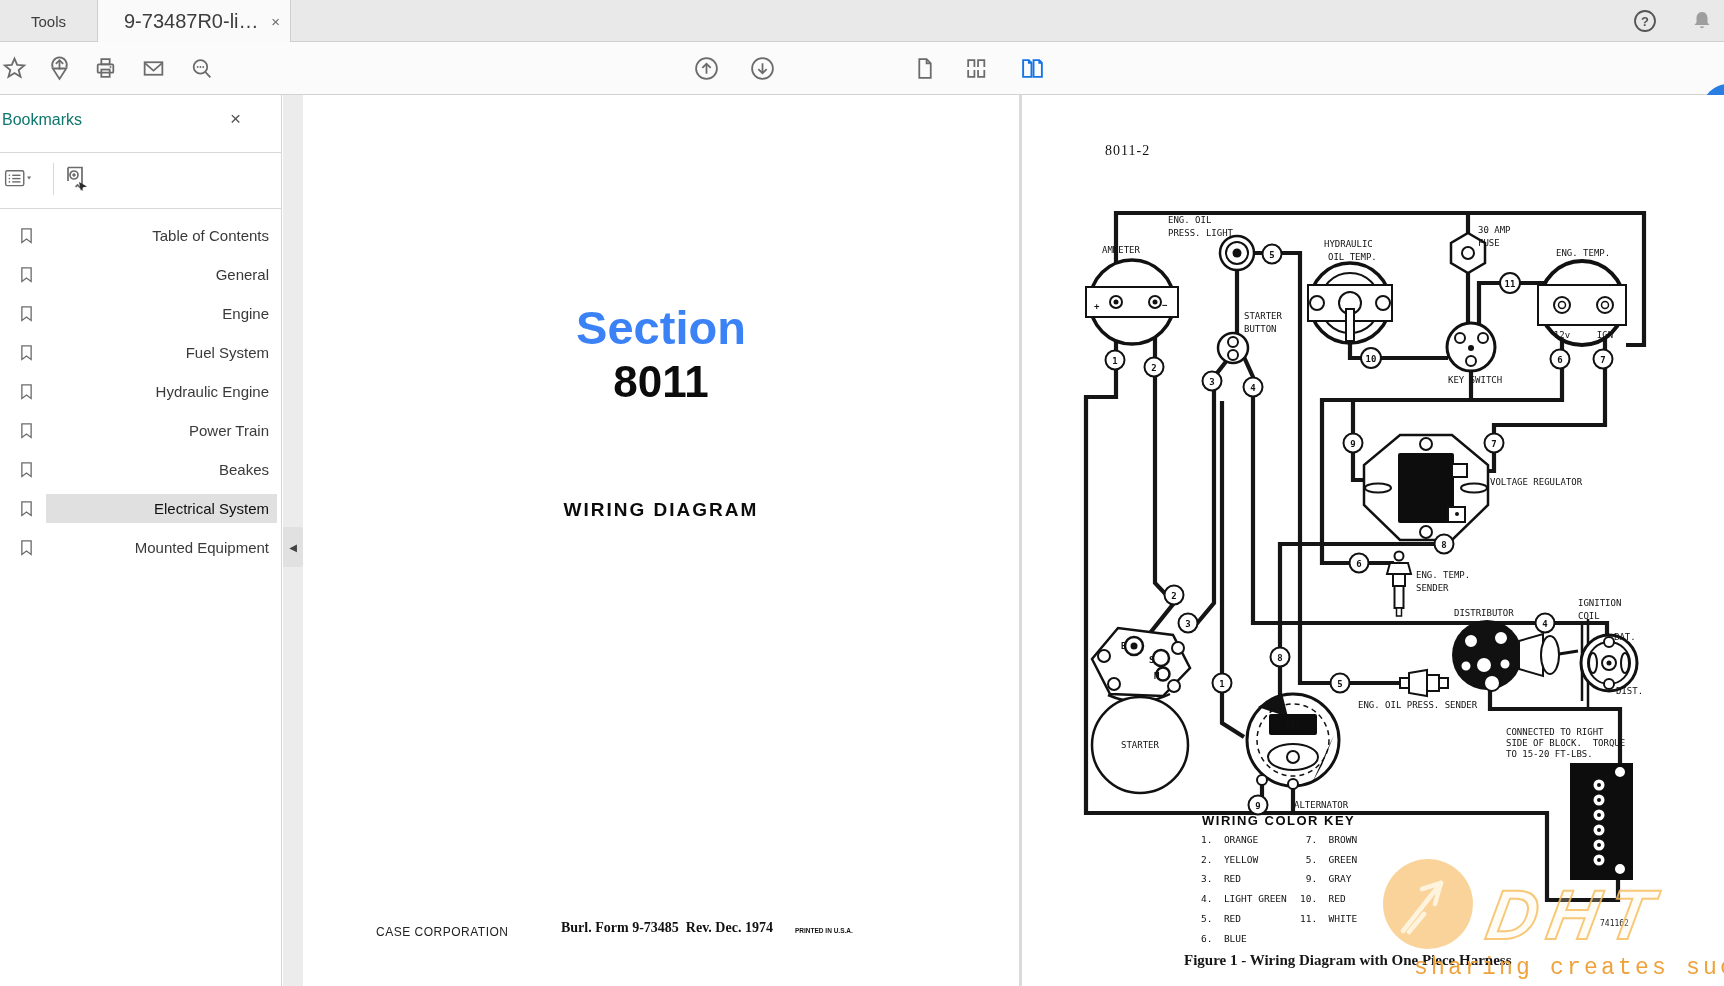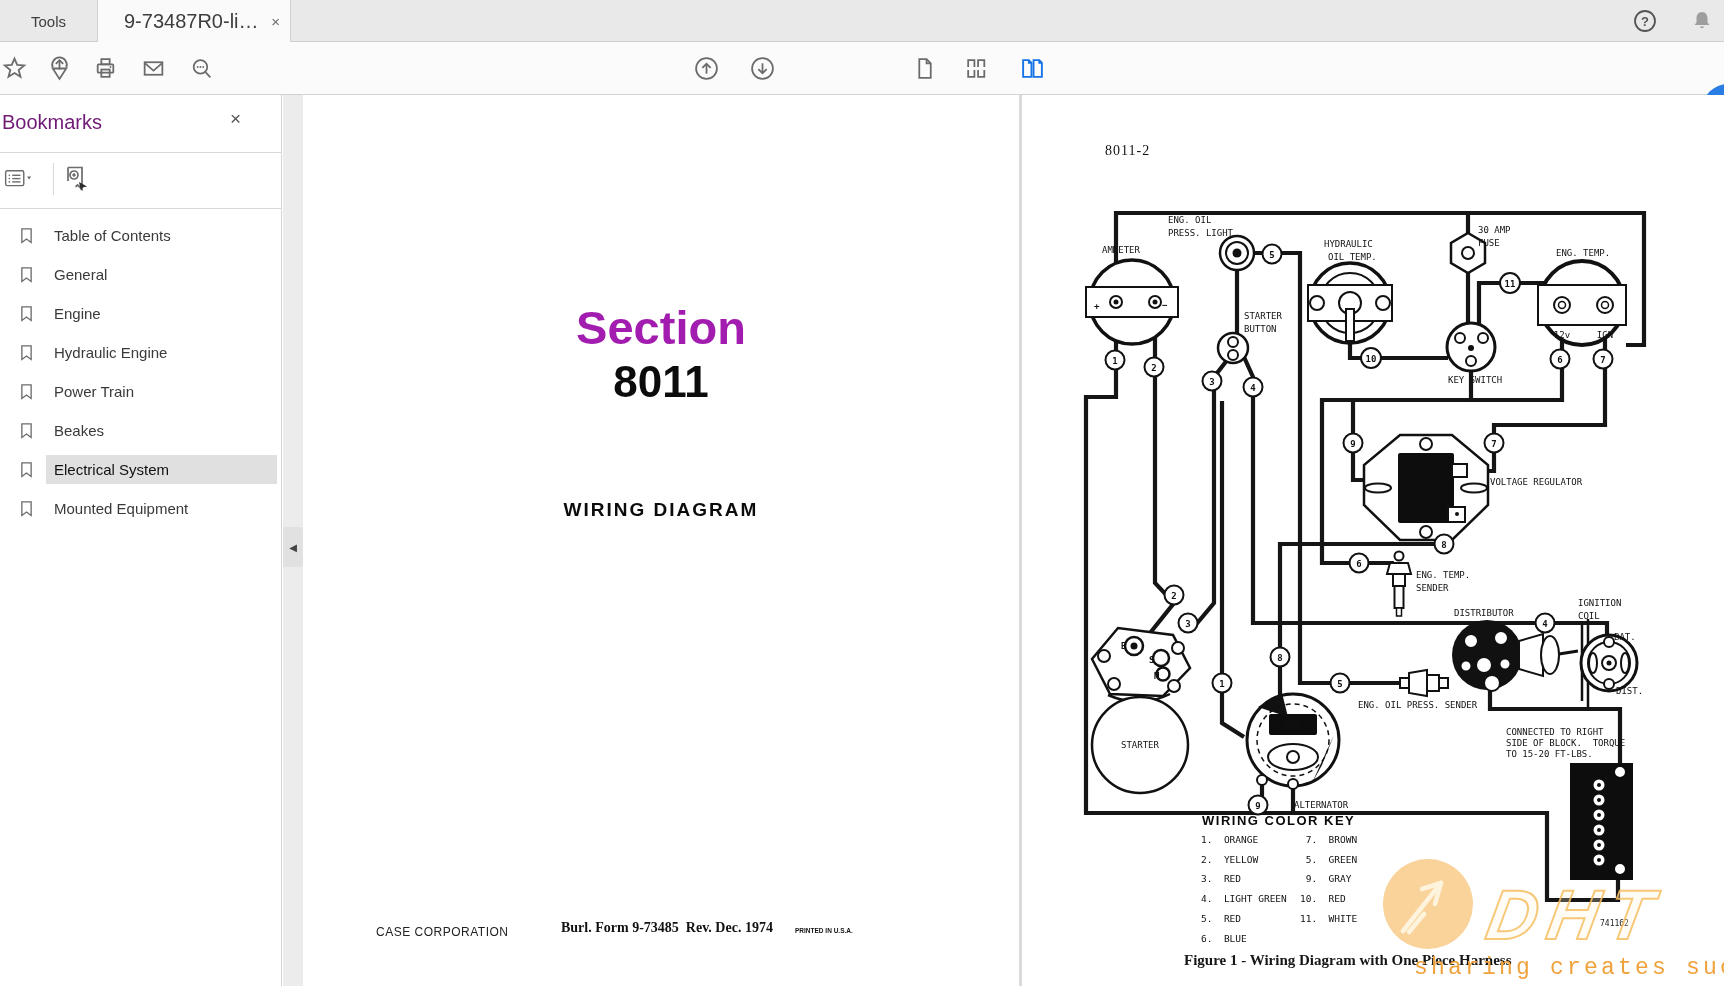--- a/index.html
+++ b/index.html
@@ -28,46 +28,46 @@
   .pg-input { position:absolute; left:790px; top:55px; width:48px; height:27px;
     border:1px solid #949494; background:#fff; text-align:center; font-size:13.5px;
     color:#333; line-height:25px; }
   .pg-total { position:absolute; left:850px; top:60px; font-size:13.5px; color:#555; white-space:pre; }
   .avatar { position:absolute; left:1702px; top:42px; width:52px; height:52px;
     border-radius:50%; }
 
   
   .sidebar { position:absolute; left:0; top:95px; width:282px; height:891px;
     background:#fff; border-right:1px solid #d5d5d5; }
-  .sb-title { position:absolute; left:2px; top:16px; font-size:20px; color:#701a75; }
+  .sb-title { position:absolute; left:2px; top:16px; font-size:16px; color:#0f766e; }
   .sb-close { position:absolute; left:230px; top:13px; font-size:19px; color:#555; }
   .sb-line1 { position:absolute; left:0; top:57px; width:282px; height:1px; background:#d8d8d8; }
   .sb-line2 { position:absolute; left:0; top:113px; width:282px; height:1px; background:#d8d8d8; }
   .sb-tool { position:absolute; top:70px; width:28px; height:28px; }
   .sb-vdiv { position:absolute; left:53px; top:68px; width:1px; height:32px; background:#d8d8d8; }
   .bm-list { position:absolute; left:0; top:121px; width:282px; }
-  .bm-item { position:relative; height:39px; display:flex; align-items:center; }
+  .bm-item { position:relative; height:39px; display:flex; align-items:center;text-align:right; }
   .bm-ico { width:17px; height:17px; margin-left:18px; flex:none; }
   .bm-label { margin-left:11px; font-size:15px; color:#3a3a3a; padding:6px 8px;
     flex:1; margin-right:5px; white-space:nowrap; }
   .bm-item.active .bm-label { background:#e0e0e0; color:#111; }
 
   .gutter { position:absolute; left:283px; top:95px; width:20px; height:891px;
     background:#ececec; }
   .collapse-tab { position:absolute; left:283px; top:527px; width:20px; height:40px;
     background:#e1e1e1; border-radius:0 3px 3px 0; display:flex; align-items:center;
     justify-content:center; font-size:10px; color:#444; }
 
   
   .page-left { position:absolute; left:303px; top:95px; width:716px; height:891px; background:#fff; }
   .page-divider { position:absolute; left:1019px; top:95px; width:3px; height:891px; background:#dadada; }
   .page-right { position:absolute; left:1022px; top:95px; width:702px; height:891px; background:#fff; }
 
   .sec-title { position:absolute; left:0; top:205px; width:716px; text-align:center;
-    font-size:47px; font-weight:bold; color:#a21caf; letter-spacing:0px; }
+    font-size:47px; font-weight:bold; color:#3b82f6; letter-spacing:0px; }
   .sec-num { position:absolute; left:0; top:262px; width:716px; text-align:center;
     font-size:44px; font-weight:bold; color:#0c0c0c; }
   .sec-sub { position:absolute; left:0; top:404px; width:716px; text-align:center;
     font-size:19px; font-weight:bold; letter-spacing:2px; color:#0c0c0c; }
   .foot-left { position:absolute; left:73px; top:830px; font-size:12px; letter-spacing:0.5px; color:#222; }
   .foot-center { position:absolute; left:258px; top:825px; font-size:14px; font-weight:bold;
     font-family:"Liberation Serif", serif; color:#111; white-space:pre; }
   .foot-right { position:absolute; left:492px; top:832px; font-size:6.5px; font-weight:bold; color:#111; }
 
   .page-code { position:absolute; left:46px; top:48px; font-size:14px;
@@ -215,20 +215,26 @@
         <svg class="bm-ico" viewBox="0 0 22 22">
             <path class="icon-stroke" d="M5 2.5 H17 V20 L11 15.5 L5 20 Z"></path>
           </svg>
         <span class="bm-label">General</span>
       </div>
       <div class="bm-item">
         <svg class="bm-ico" viewBox="0 0 22 22">
             <path class="icon-stroke" d="M5 2.5 H17 V20 L11 15.5 L5 20 Z"></path>
           </svg>
         <span class="bm-label">Engine</span>
+      </div>
+      <div class="bm-item">
+        <svg class="bm-ico" viewBox="0 0 22 22">
+            <path class="icon-stroke" d="M5 2.5 H17 V20 L11 15.5 L5 20 Z"></path>
+          </svg>
+        <span class="bm-label">Fuel System</span>
       </div>
       <div class="bm-item">
         <svg class="bm-ico" viewBox="0 0 22 22">
             <path class="icon-stroke" d="M5 2.5 H17 V20 L11 15.5 L5 20 Z"></path>
           </svg>
         <span class="bm-label">Hydraulic Engine</span>
       </div>
       <div class="bm-item">
         <svg class="bm-ico" viewBox="0 0 22 22">
             <path class="icon-stroke" d="M5 2.5 H17 V20 L11 15.5 L5 20 Z"></path>

